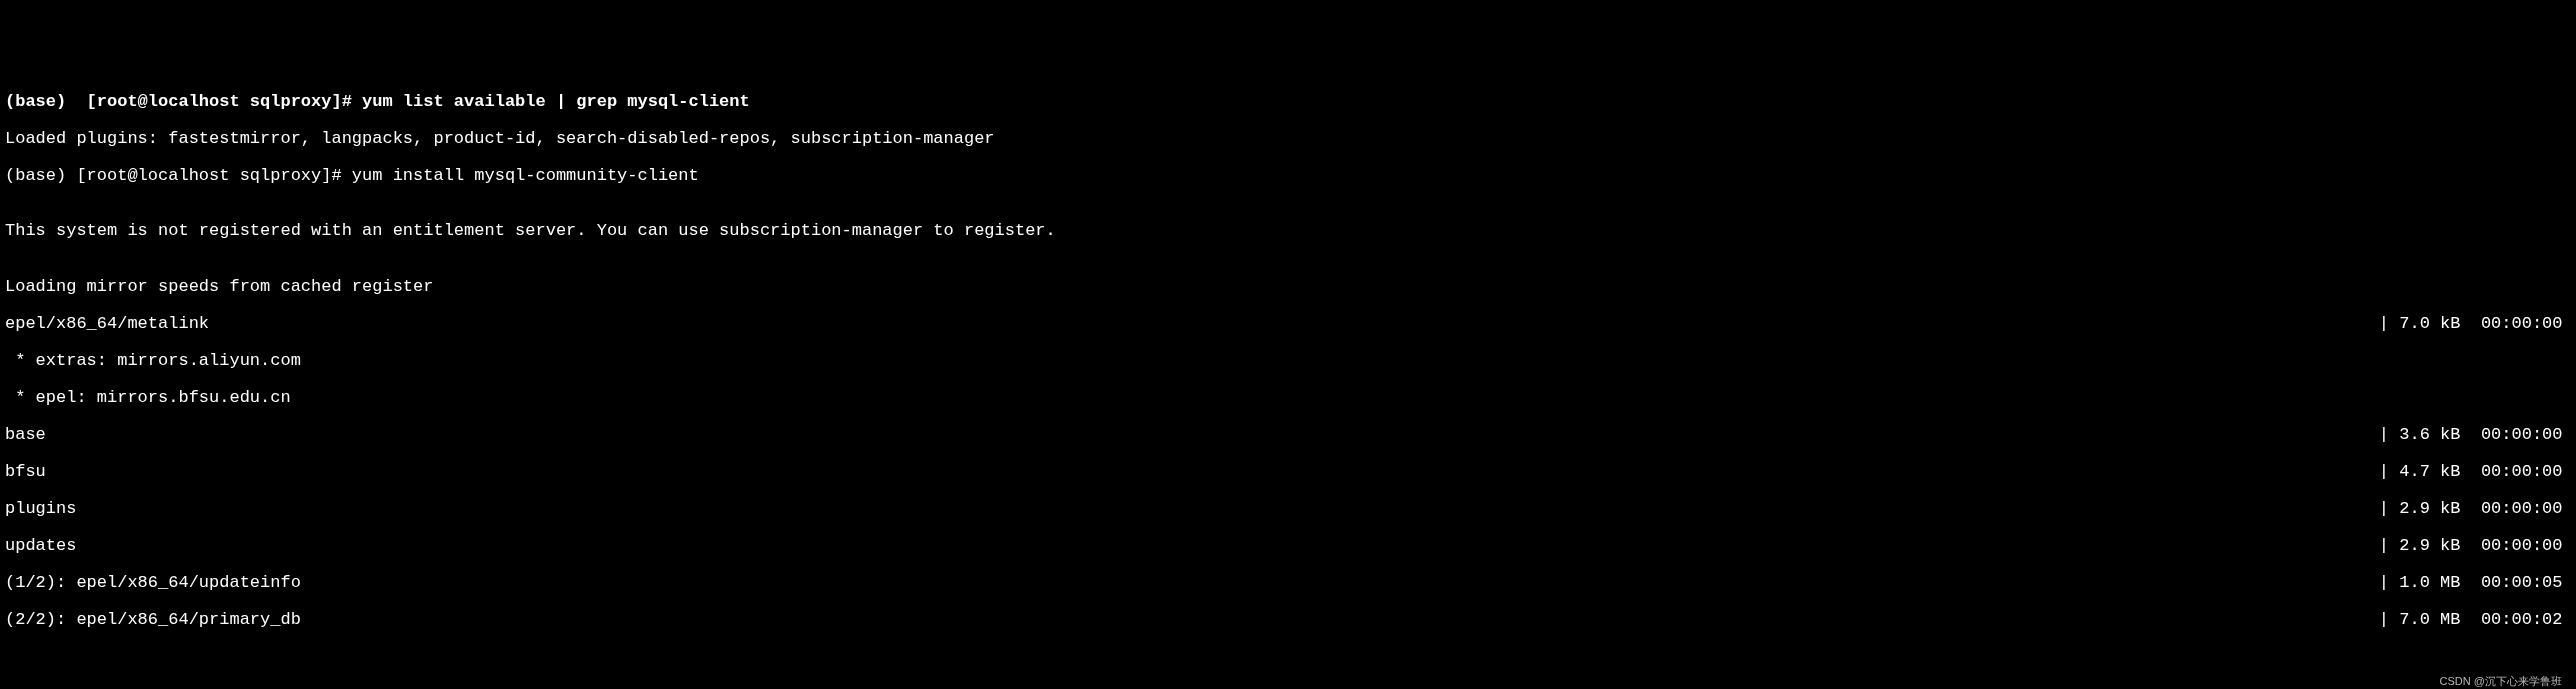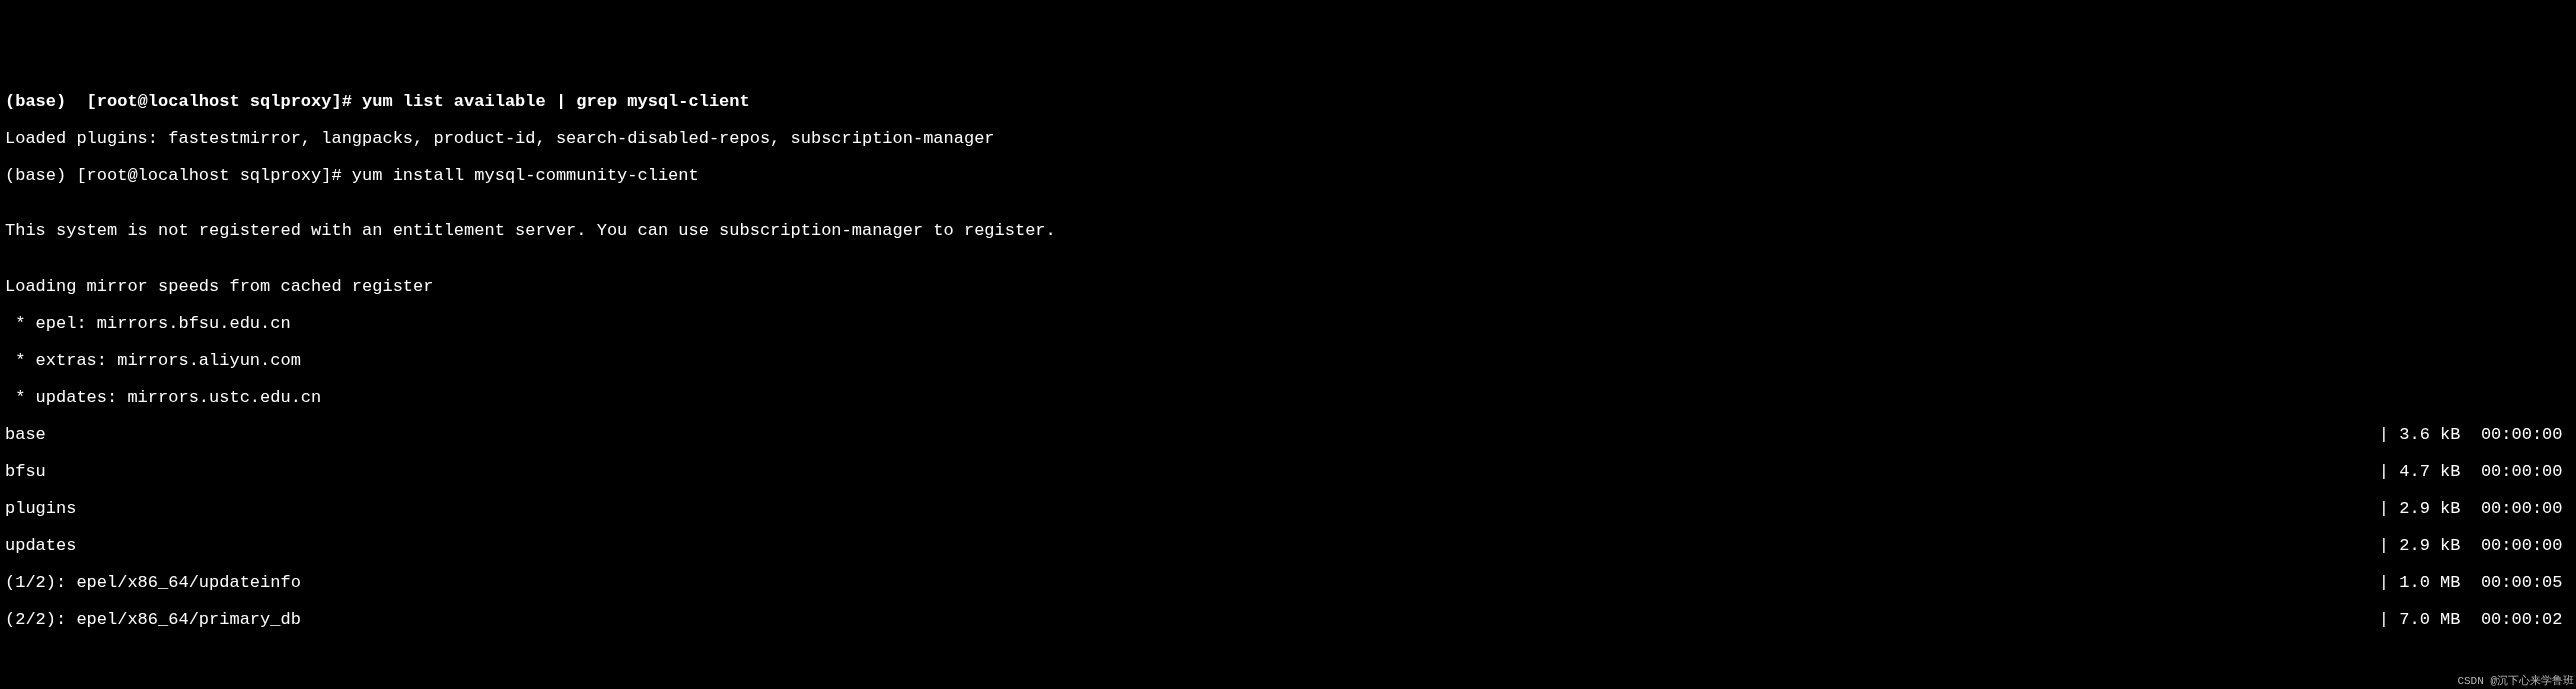--- a/index.html
+++ b/index.html
@@ -26,48 +26,48 @@
     }
     .left {
       flex: 0 0 auto;
     }
     .right {
       flex: 0 0 auto;
       padding-right: 8.5px;
     }
     .watermark {
       position: absolute;
-      right: 2px;
+      right: 14px;
       bottom: 3.4px;
       color: #b8b8b8;
       font-size: 11px;
-      font-family: Liberation Mono, monospace;
+      font-family: Liberation Sans, sans-serif;
       margin-left: 36px;
     }
     .truncated-top {
       overflow: hidden;
       font-weight: bold;
     }
   </style>
 </head>
 <body>
 
 
 
 <div>
 <div class="truncated-top"><span>(base)  [root@localhost sqlproxy]# yum list available | grep mysql-client</span></div>
 <div>Loaded plugins: fastestmirror, langpacks, product-id, search-disabled-repos, subscription-manager</div>
 <div><span>(base) [root@localhost sqlproxy]# </span><span>yum install mysql-community-client</span></div>
 <div></div>
 <div>This system is not registered with an entitlement server. You can use subscription-manager to register.</div>
 <div></div>
 <div>Loading mirror speeds from cached register</div>
+<div class="term-line"><span class="left">epel/x86_64/metalink</span><span class="right">| 7.0 kB  00:00:00</span></div>
+<div> * extras: mirrors.aliyun.com</div>
 <div> * epel: mirrors.bfsu.edu.cn</div>
-<div> * extras: mirrors.aliyun.com</div>
-<div> * updates: mirrors.ustc.edu.cn</div>
 <div class="term-line"><span class="left">base</span><span class="right">| 3.6 kB  00:00:00</span></div>
 <div class="term-line"><span class="left">bfsu</span><span class="right">| 4.7 kB  00:00:00</span></div>
 <div class="term-line"><span class="left">plugins</span><span class="right">| 2.9 kB  00:00:00</span></div>
 <div class="term-line"><span class="left">updates</span><span class="right">| 2.9 kB  00:00:00</span></div>
 <div class="term-line"><span class="left">(1/2): epel/x86_64/updateinfo</span><span class="right">| 1.0 MB  00:00:05</span></div>
 <div class="term-line"><span class="left">(2/2): epel/x86_64/primary_db</span><span class="right">| 7.0 MB  00:00:02</span></div>
 
 
 
 </div>

